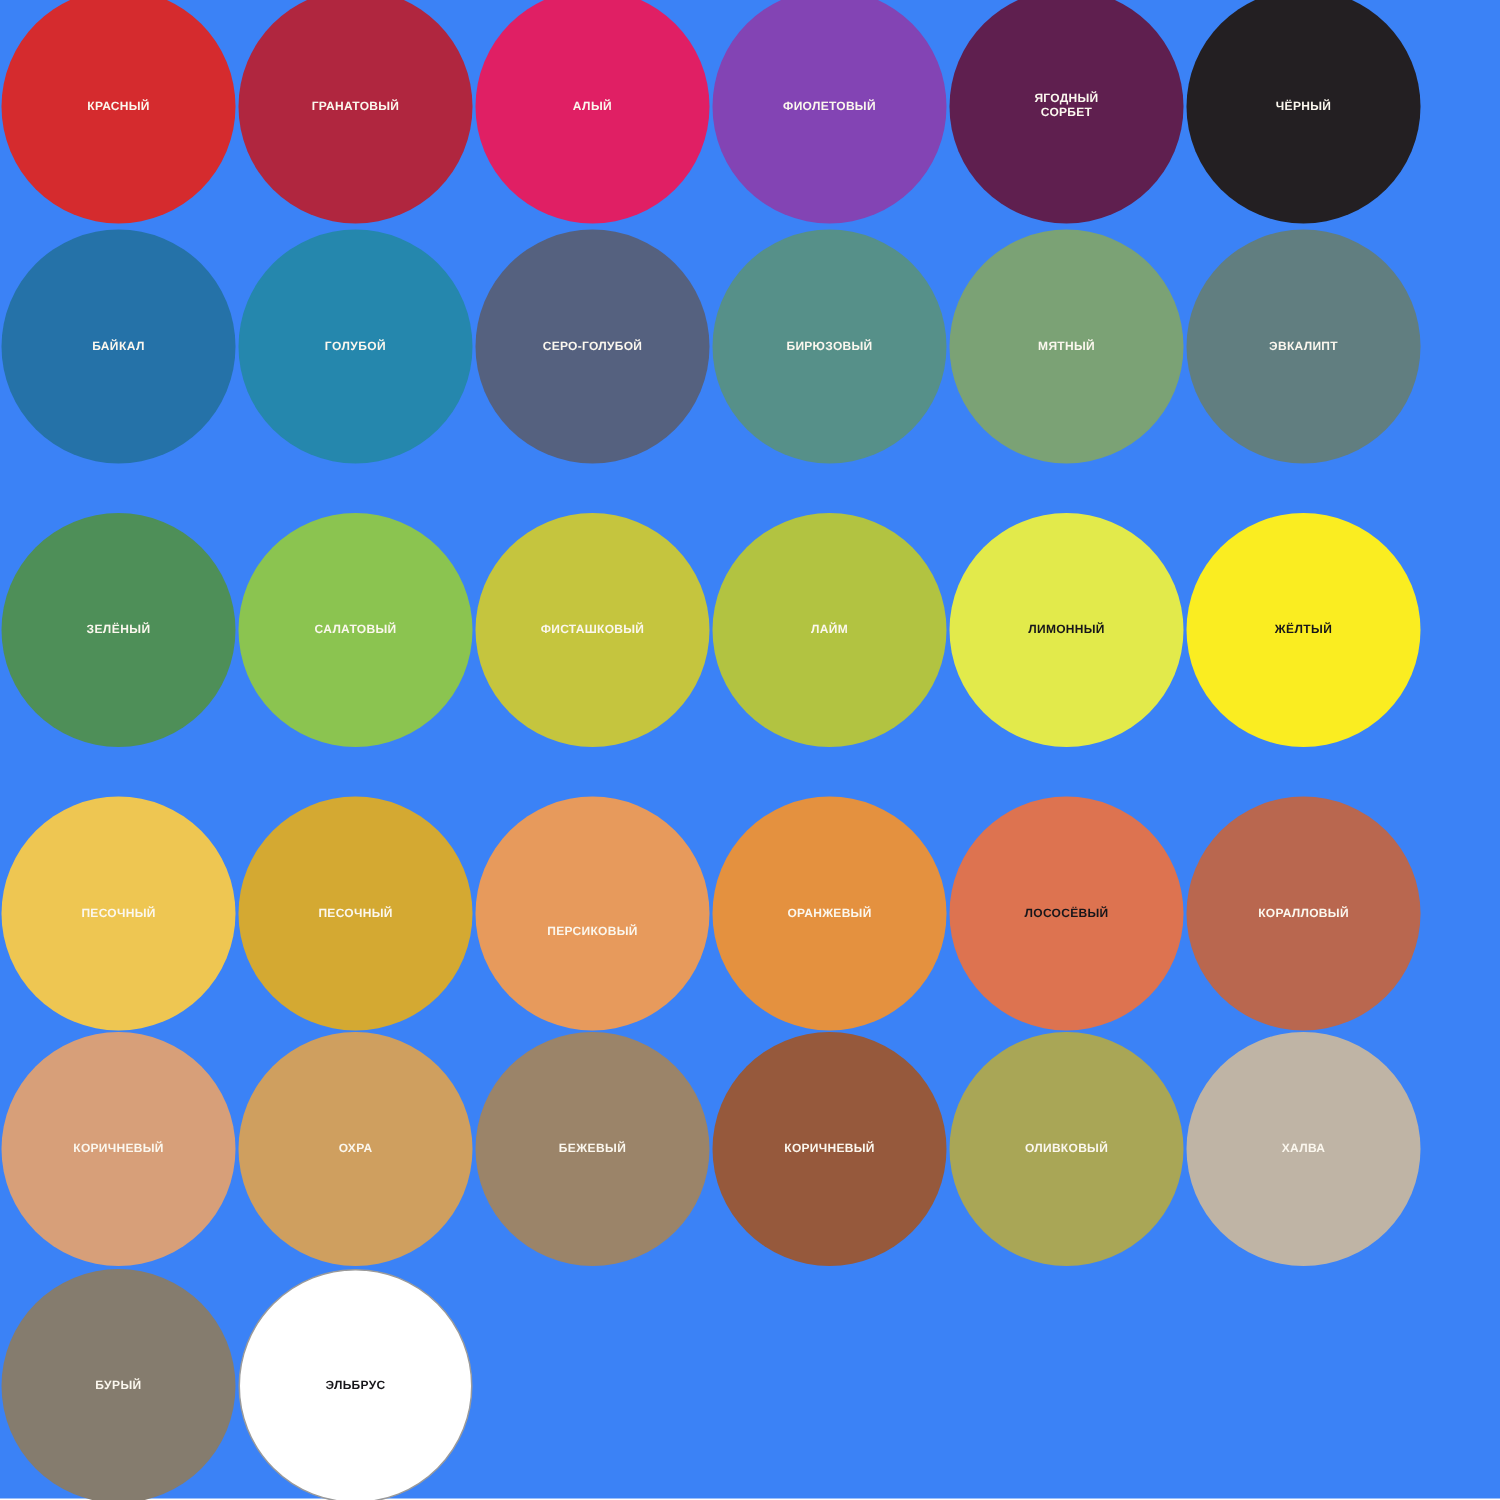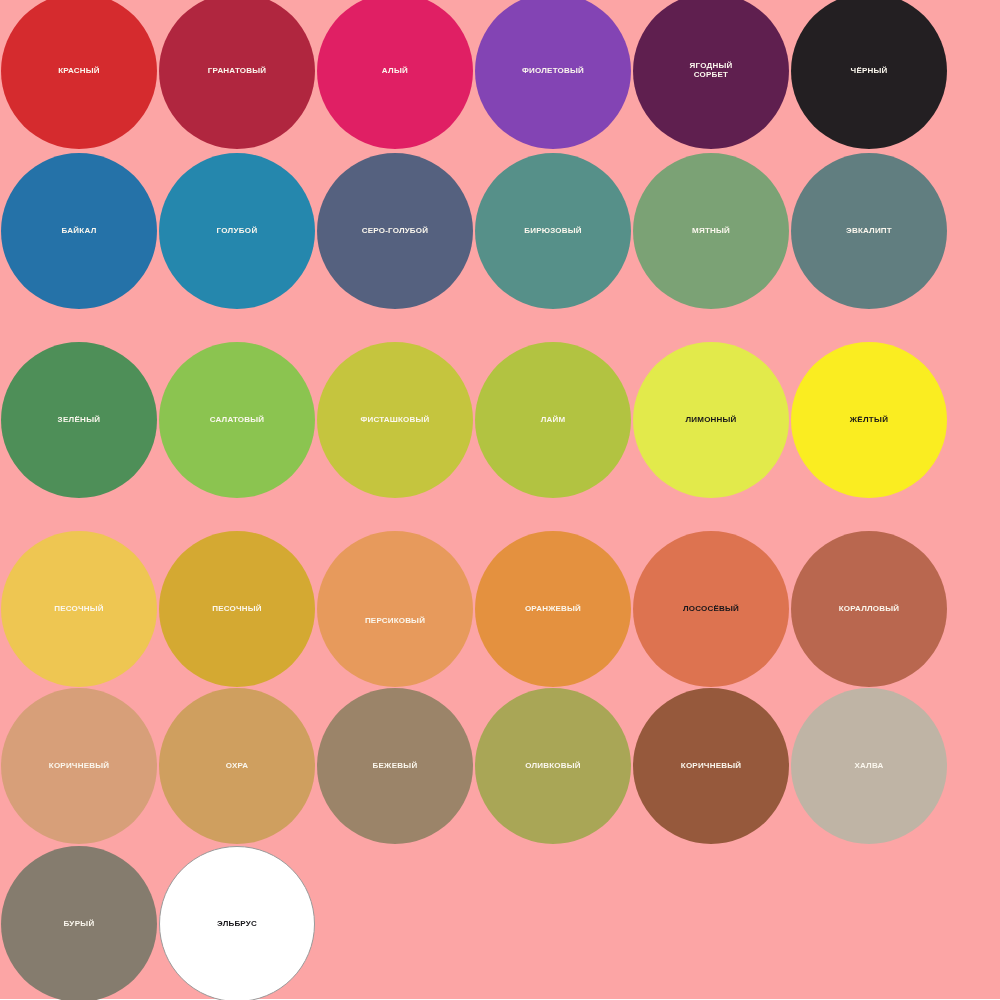--- a/index.html
+++ b/index.html
@@ -13,21 +13,21 @@
     height: 1000px;
     overflow: hidden;
     font-family: "Liberation Sans", sans-serif;
     -webkit-font-smoothing: antialiased;
   }
 
   #palette-board {
     position: relative;
     width: 1000px;
     height: 999px;
-    background: #fca5a5;
+    background: #3b82f6;
   }
 
   .swatch-row {
     position: absolute;
     left: 0;
     width: 1000px;
     height: 158px;
     display: flex;
     align-items: center;
   }
@@ -228,30 +228,30 @@
         <div class="swatch-circle" style="background: rgb(207, 159, 95);">
           <span class="swatch-label sz-sm ink-light" style="font-size: 8px;">ОХРА</span>
         </div>
       </div>
       <div class="swatch-cell">
         <div class="swatch-circle" style="background: rgb(155, 132, 105); justify-content: center;">
           <span class="swatch-label sz-lg ink-light" style="font-size: 8px;">БЕЖЕВЫЙ</span>
         </div>
       </div>
       <div class="swatch-cell">
+        <div class="swatch-circle" style="background: rgb(150, 89, 60);">
+          <span class="swatch-label sz-sm ink-light" style="font-size: 8px;">КОРИЧНЕВЫЙ</span>
+        </div>
+      </div>
+      <div class="swatch-cell">
         <div class="swatch-circle" style="background: rgb(169, 166, 86);">
           <span class="swatch-label sz-sm ink-light" style="font-size: 8px;">ОЛИВКОВЫЙ</span>
         </div>
       </div>
       <div class="swatch-cell">
-        <div class="swatch-circle" style="background: rgb(150, 89, 60);">
-          <span class="swatch-label sz-sm ink-light" style="font-size: 8px;">КОРИЧНЕВЫЙ</span>
-        </div>
-      </div>
-      <div class="swatch-cell">
         <div class="swatch-circle" style="background: rgb(191, 180, 165);">
           <span class="swatch-label sz-sm ink-light" style="font-size: 8px;">ХАЛВА</span>
         </div>
       </div>
     </div>
     <div class="swatch-row" data-row="5">
       <div class="swatch-cell">
         <div class="swatch-circle" style="background: rgb(133, 124, 110);">
           <span class="swatch-label sz-lg ink-light" style="font-size: 8px;">БУРЫЙ</span>
         </div>

